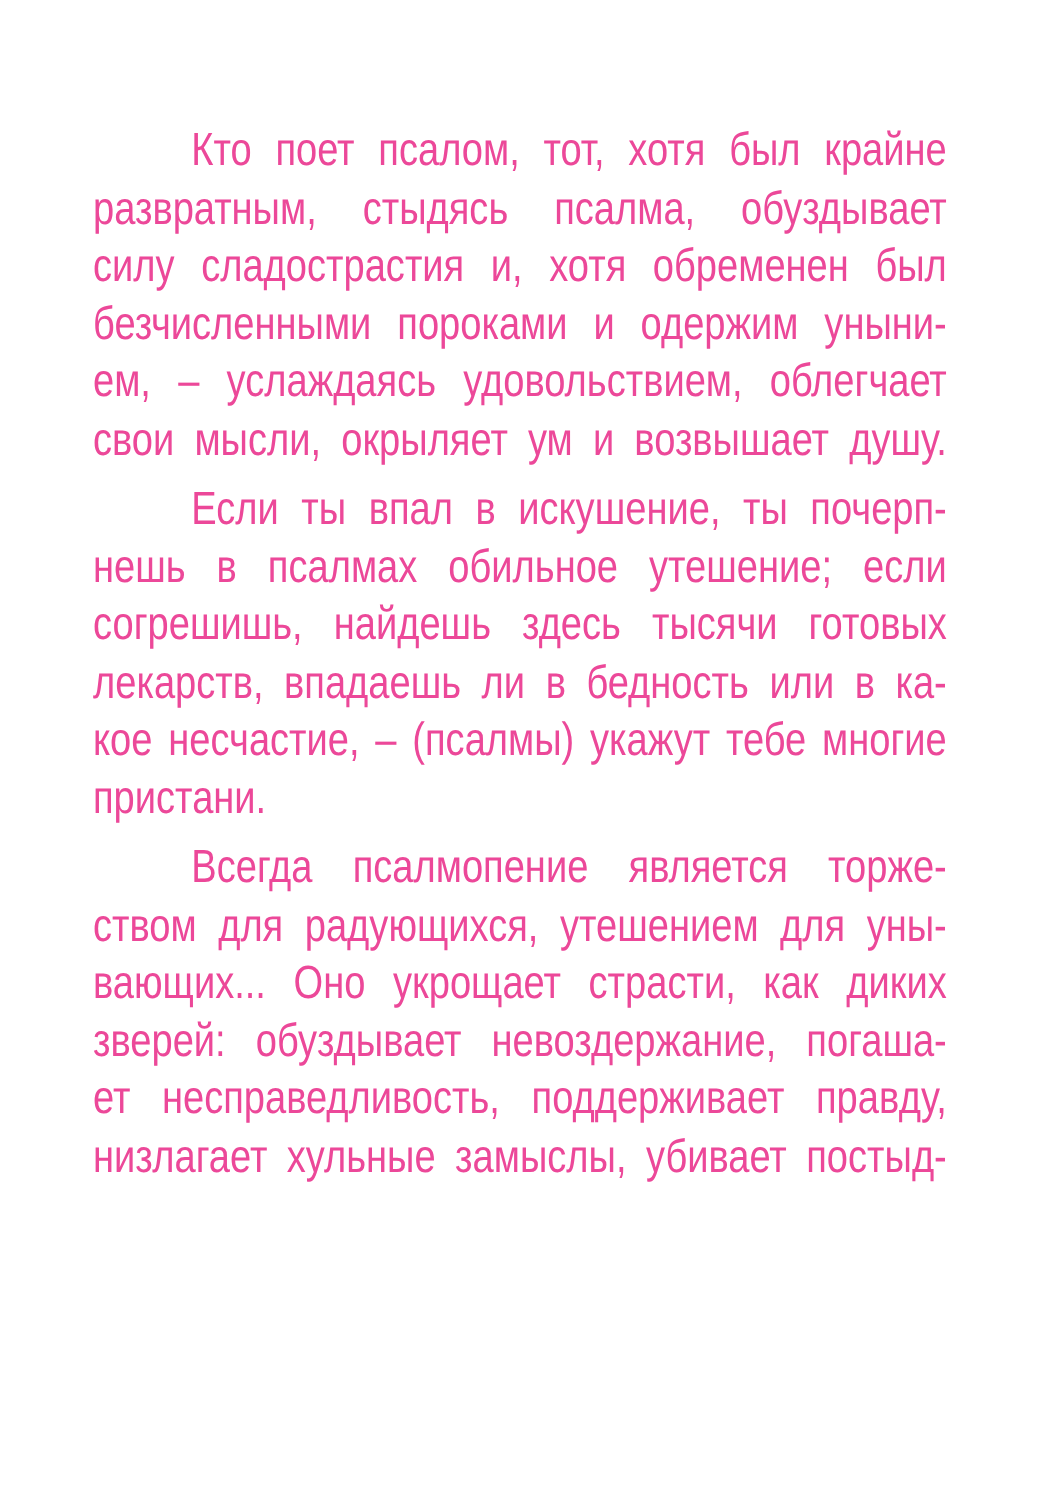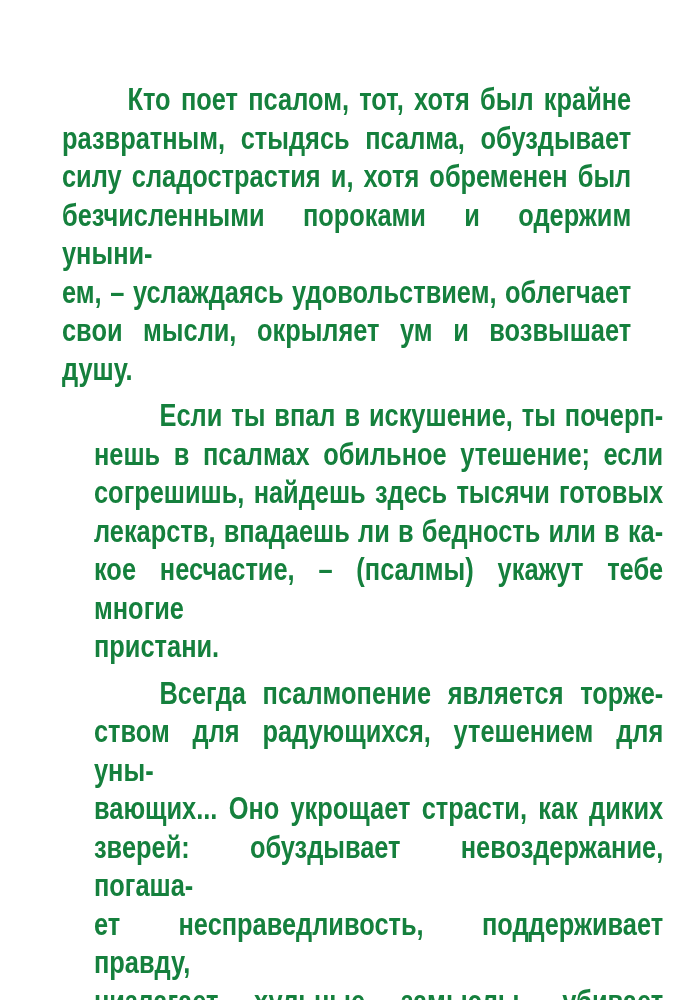--- a/index.html
+++ b/index.html
@@ -7,32 +7,31 @@
     padding: 0;
     background: #ffffff;
   }
   .page {
     position: relative;
     width: 695px;
     height: 1000px;
     background: #ffffff;
     overflow: hidden;
     font-family: "Liberation Sans", "DejaVu Sans", sans-serif;
-    font-weight: 700;
-    color: #15803d;
+    font-weight: 400;
+    color: #ec4899;
   }
   .text-block {
     position: absolute;
     left: 62px;
     top: 81px;
     width: 570px;
   }
   .para + .para {
     margin-top: 8px;
-    margin-left: 32px;
   }
   .line {
     width: 695px;                 
     transform: scaleX(0.819);
     transform-origin: 0 0;
     font-size: 31px;
     line-height: 38.5px;
     white-space: normal;
     text-align: justify;
     text-align-last: justify;

